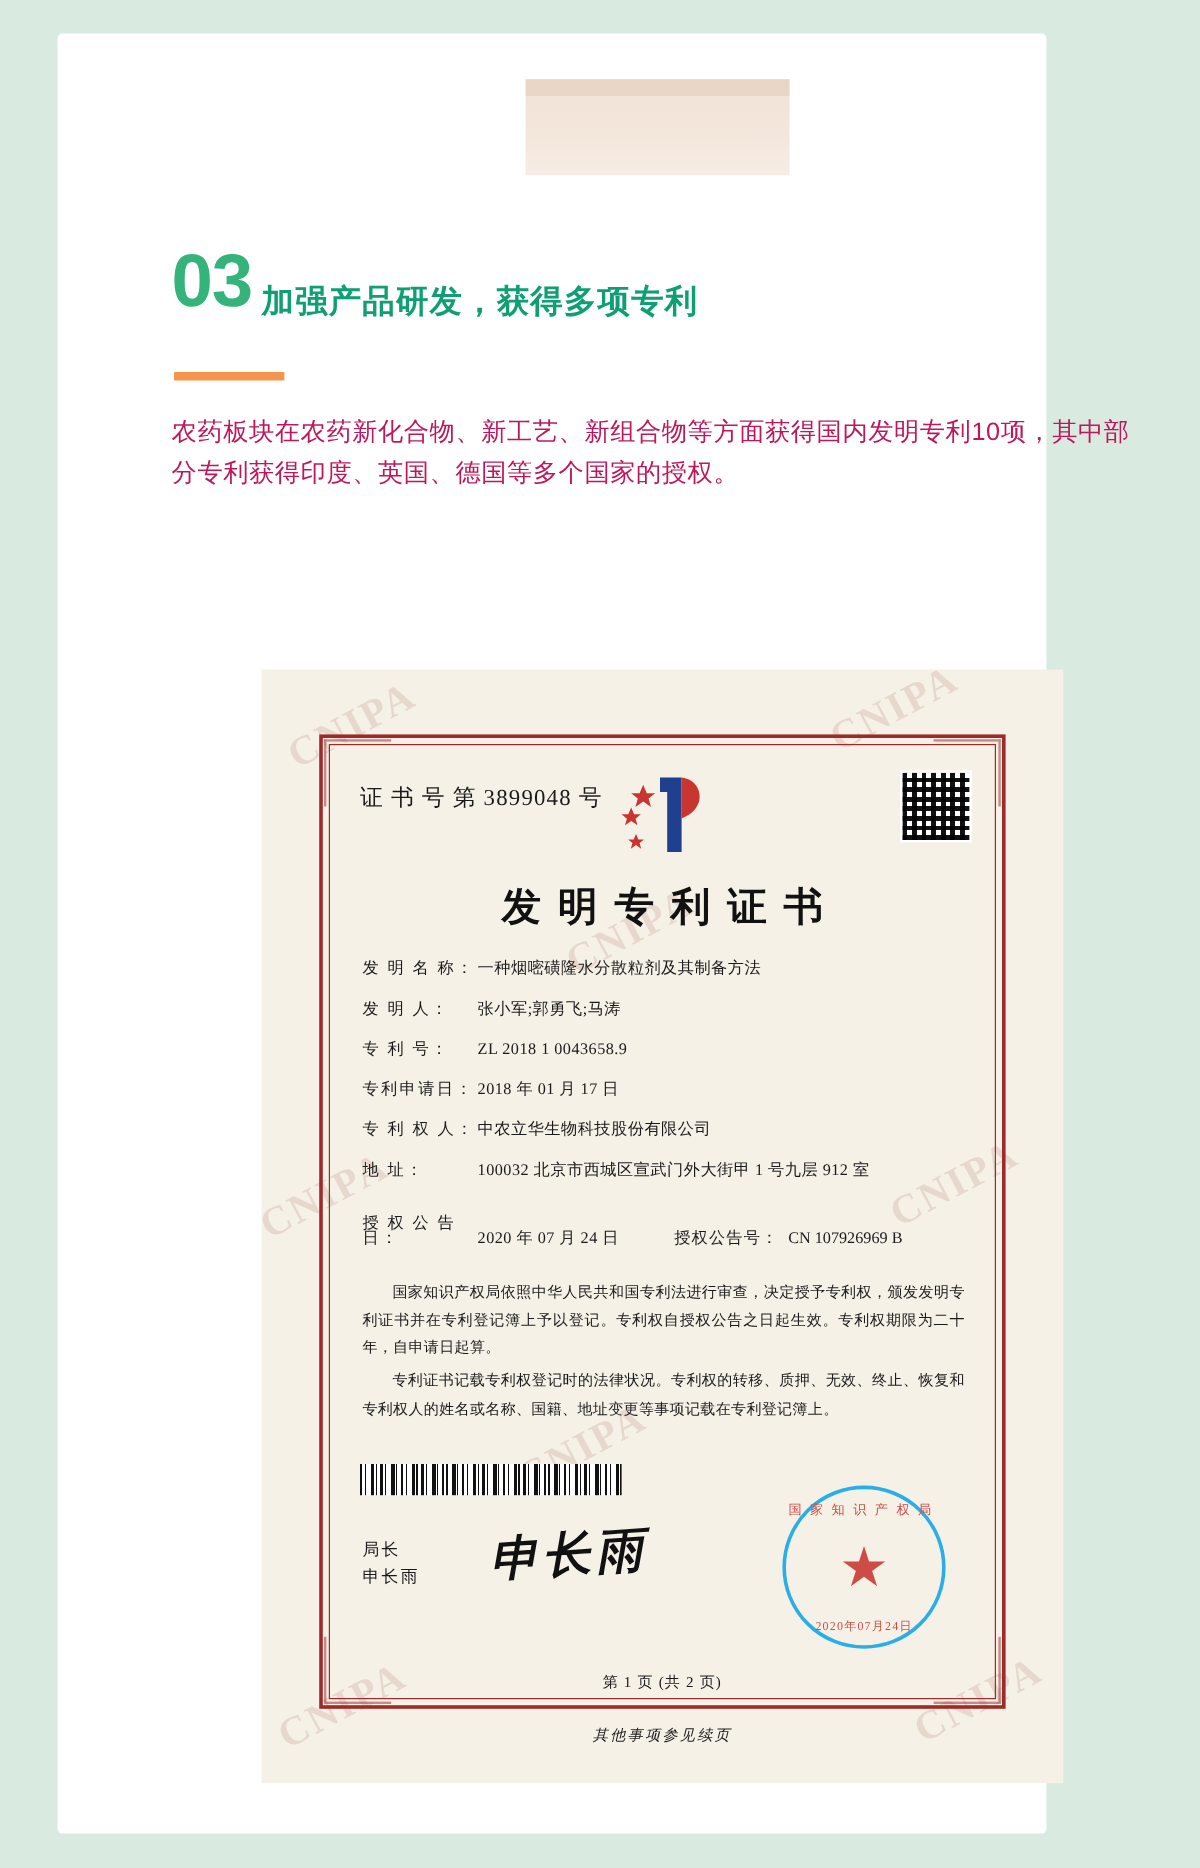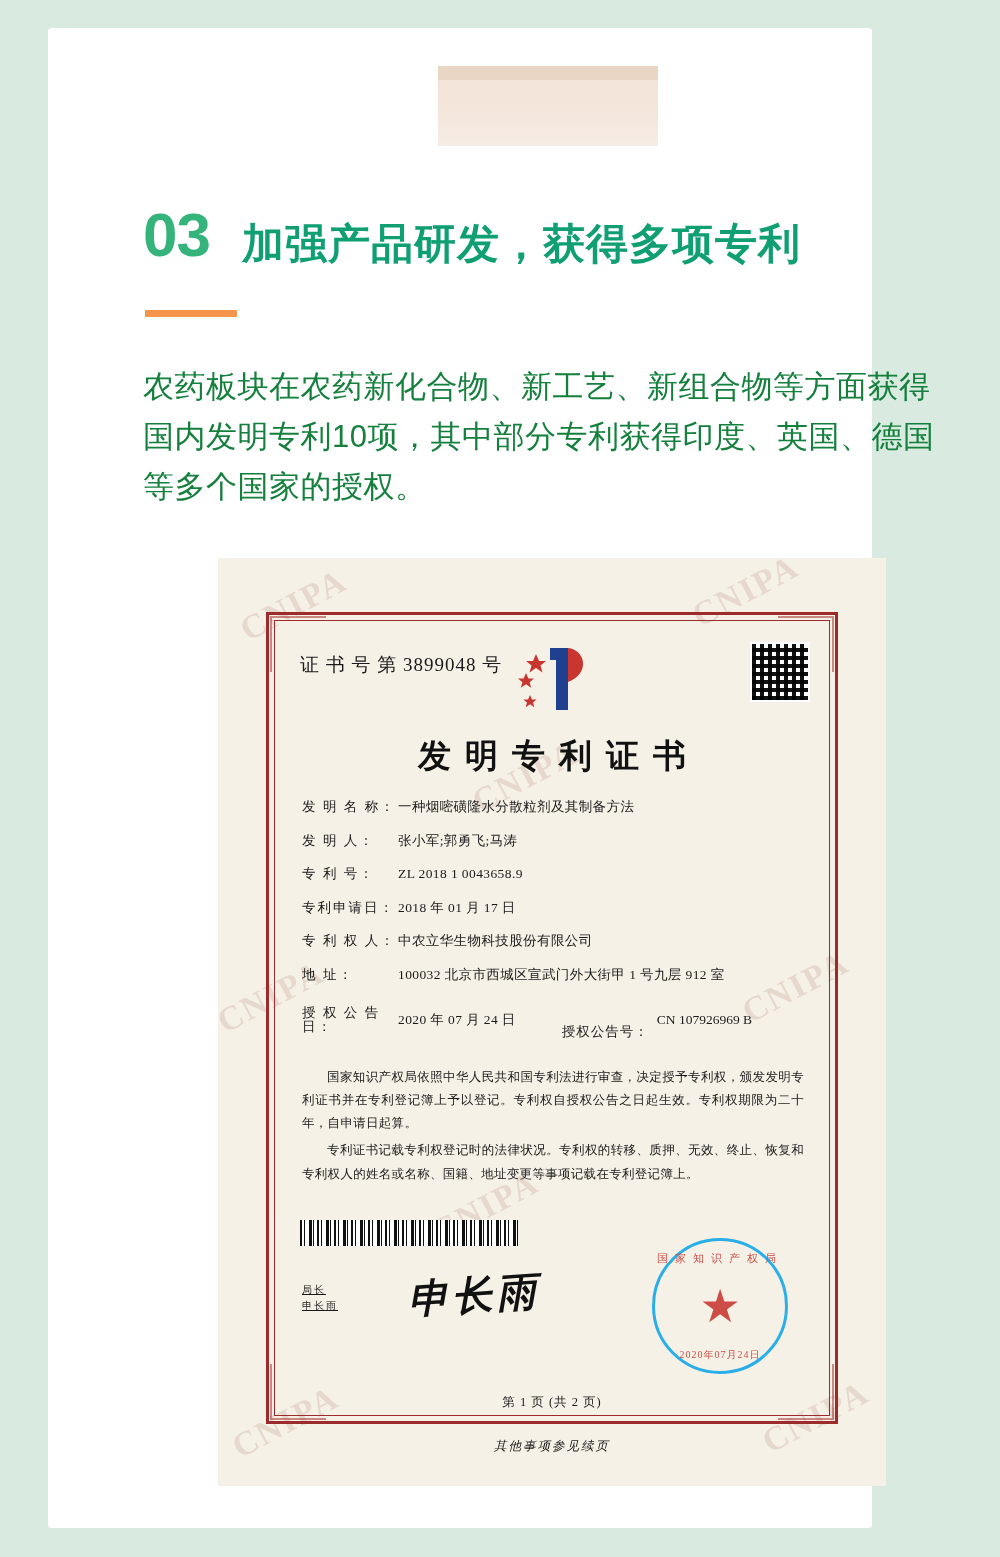--- a/index.html
+++ b/index.html
@@ -48,46 +48,46 @@
     align-items: flex-end;
   }
   .heading-num {
     font-size: 62px;
     font-weight: bold;
     color: #34b37a;
     line-height: 0.95;
     letter-spacing: -1px;
   }
   .heading-title {
-    font-size: 42px;
+    font-size: 27px;
     font-weight: bold;
     color: #0f9f72;
-    margin-left: 32px;
+    margin-left: 8px;
     line-height: 1;
     letter-spacing: 1px;
   }
   .heading-underline {
     position: absolute;
     left: 97px;
     top: 282px;
     width: 92px;
     height: 7px;
     background: #f5954b;
     border-radius: 1px;
   }
 
   
   .paragraph {
     position: absolute;
     left: 95px;
-    top: 334px;
+    top: 316px;
     width: 810px;
-    font-size: 31px;
+    font-size: 21px;
     line-height: 1.62;
-    color: #15803d;
+    color: #be185d;
     letter-spacing: 0.5px;
   }
 
   
   .cert-wrap {
     position: absolute;
     left: 170px;
     top: 530px;
     width: 668px;
     height: 928px;
@@ -183,21 +183,21 @@
   .fields {
     position: absolute;
     left: 14px;
     right: 10px;
     top: 166px;
     font-size: 13.5px;
     line-height: 1;
   }
   .field-row {
     display: flex;
-    align-items: center;
+    align-items: flex-end;
     margin-bottom: 20px;
   }
   .field-label {
     width: 96px;
     flex: none;
     letter-spacing: 2px;
   }
   .field-value {
     letter-spacing: 0.4px;
   }
@@ -231,24 +231,23 @@
     height: 26px;
     background:
       repeating-linear-gradient(90deg,
         #111 0 2px, #fff 2px 4px, #111 4px 5px, #fff 5px 9px,
         #111 9px 12px, #fff 12px 13px, #111 13px 14px, #fff 14px 17px);
   }
   .signer {
     position: absolute;
     left: 14px;
     top: 648px;
-    font-size: 10px;
+    font-size: 14px;
     line-height: 1.55;
     letter-spacing: 2px;
-    text-decoration: underline;
   }
   .signature {
     position: absolute;
     left: 120px;
     top: 634px;
     font-size: 40px;
     font-family: "Liberation Serif", serif;
     font-style: italic;
     font-weight: bold;
     color: #111;

